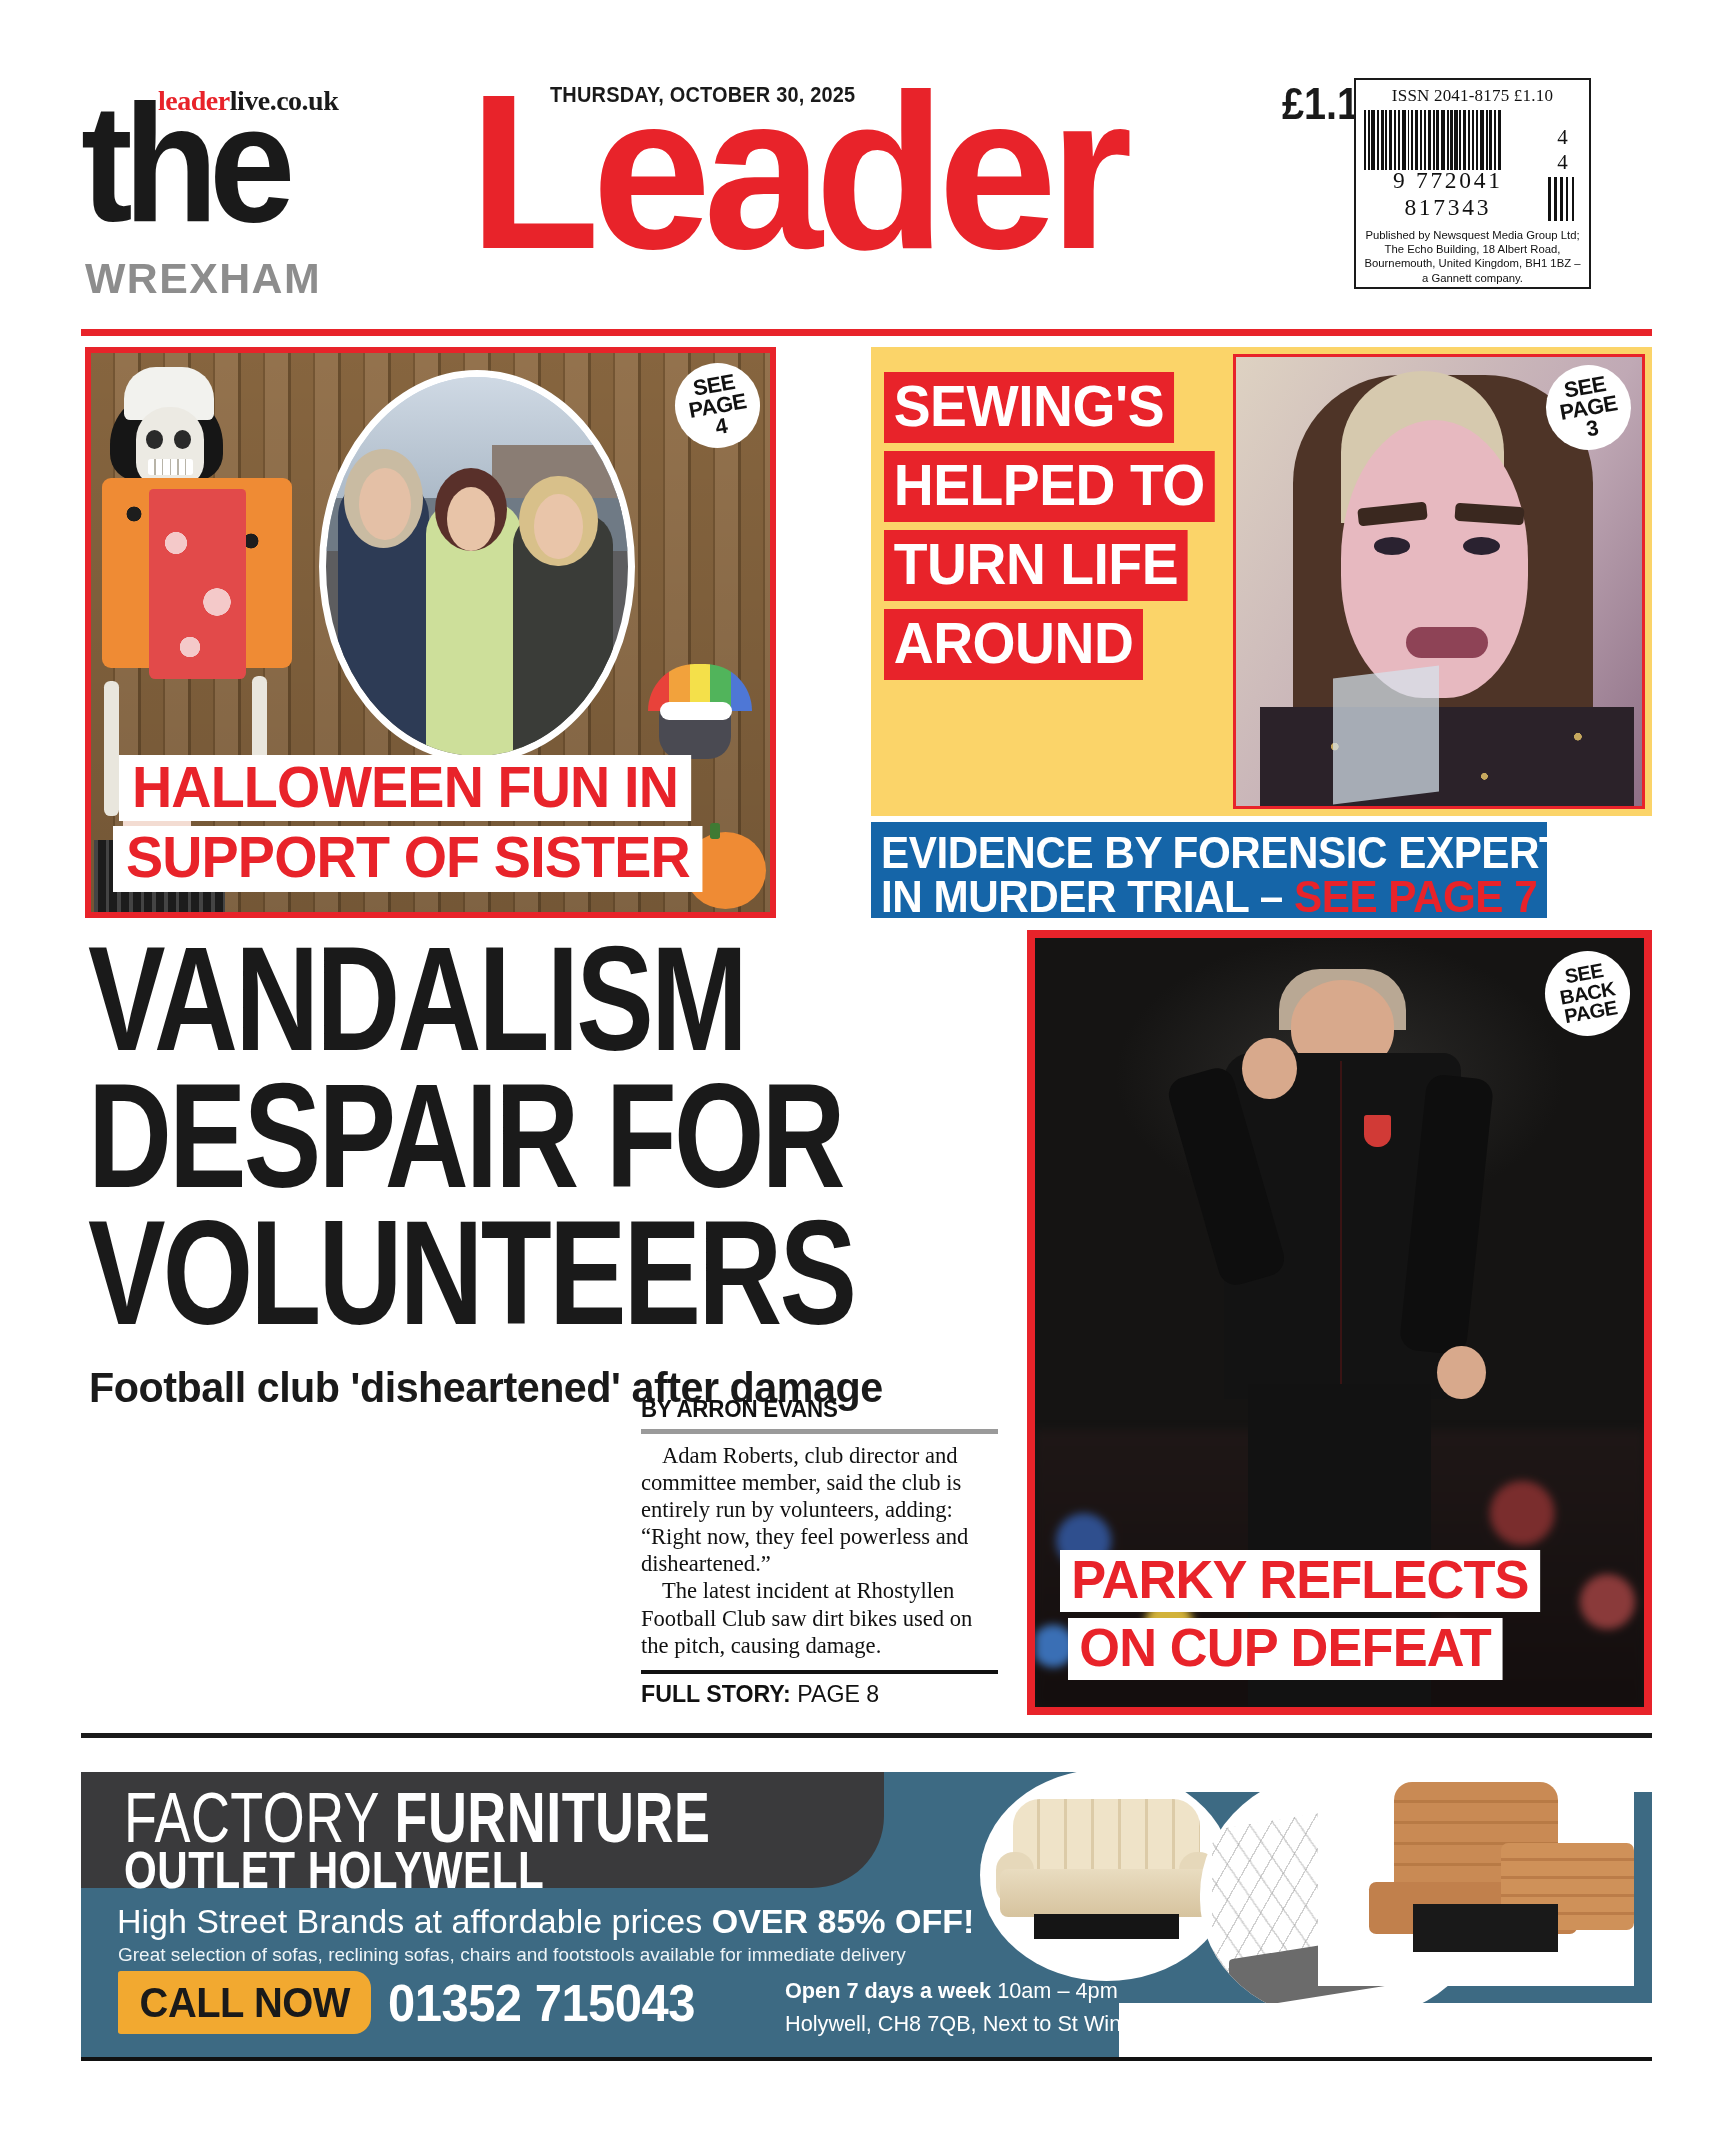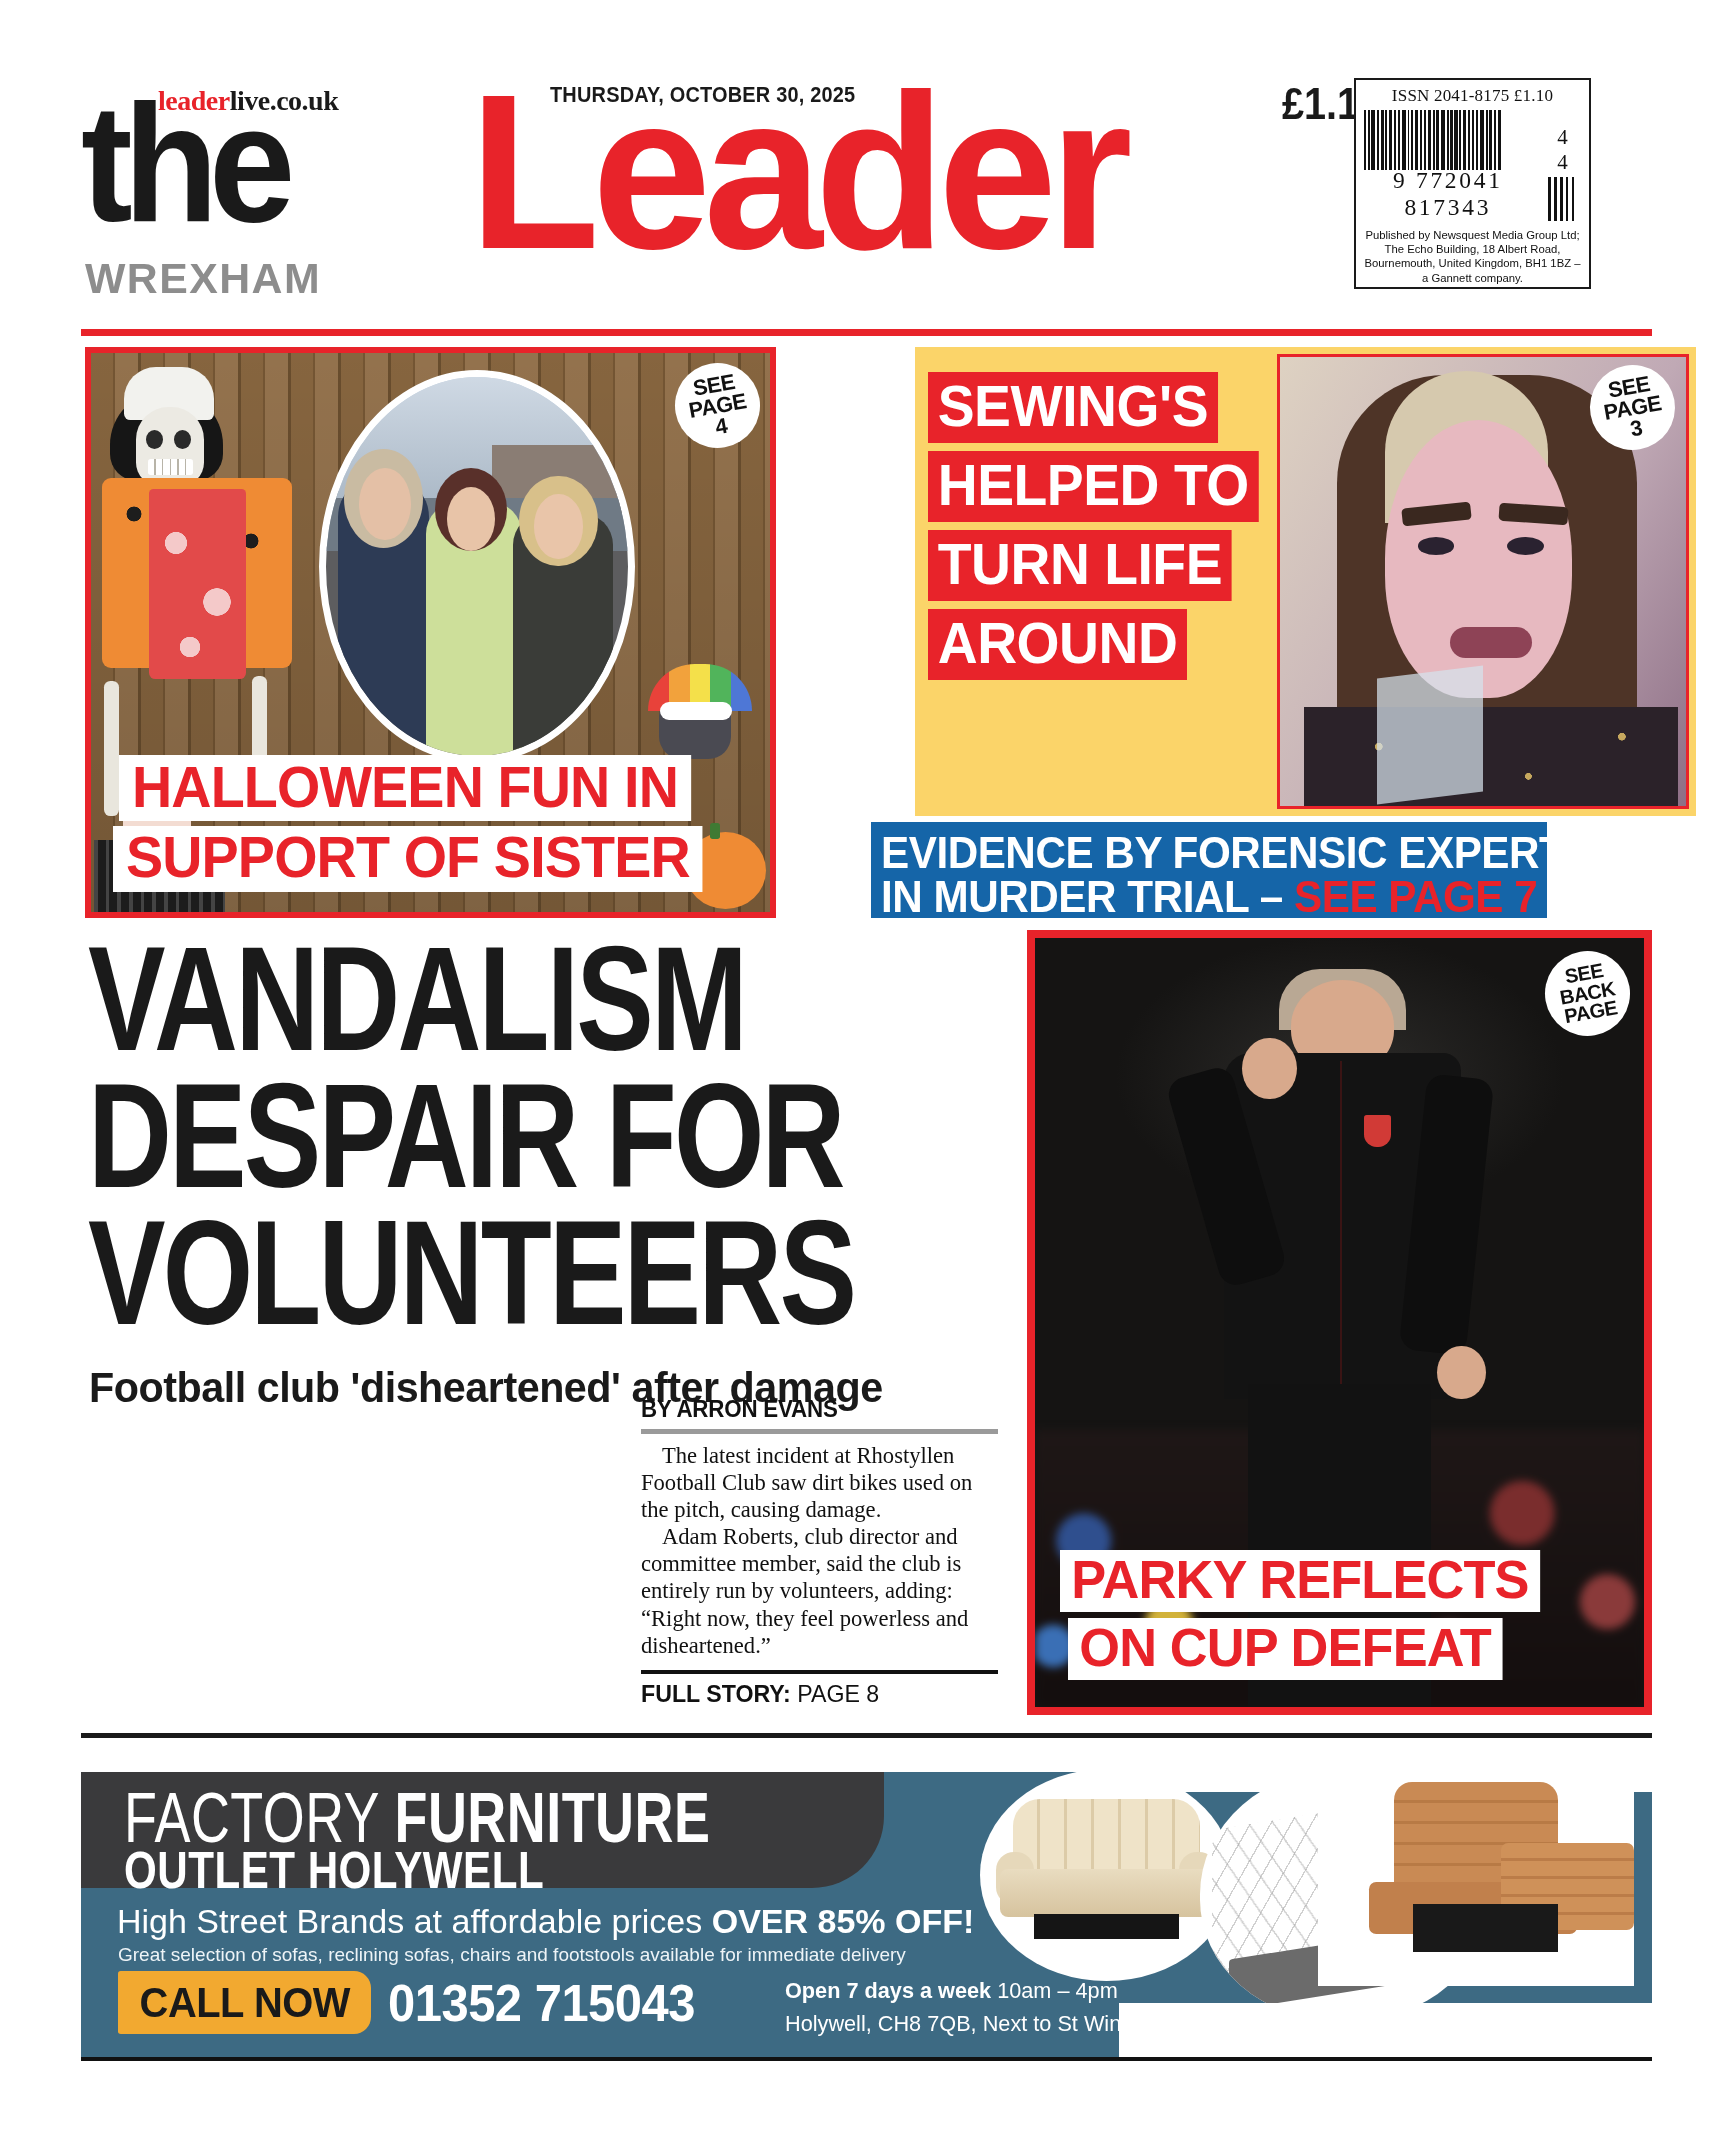--- a/index.html
+++ b/index.html
@@ -179,21 +179,20 @@
     white-space:nowrap;
     transform:scaleX(0.96); transform-origin:left center;
   }
   .tl-b1 { margin-left:28px; }
   .tl-b2 { margin-left:21.7px; margin-top:4.5px; }
 
   
   .teaser-right {
     position:absolute; left:871px; top:347px; width:781px; height:469px;
     background:#fbd469;
-    margin-left:44px;
   }
   .sew-photo {
     position:absolute; right:7.2px; top:7.2px; width:412px; height:455px;
     border:3.6px solid #e8232a;
     background:linear-gradient(145deg,#e8d9c9 0 30%, #caa6b8 30% 100%);
     overflow:hidden;
   }
   .sp-wall { position:absolute; left:0; top:0; width:100%; height:100%; background:linear-gradient(120deg,#ded2c2,#c0a9b5 60%,#8e6f86); }
   .sp-hair { position:absolute; left:14%; top:4%; width:74%; height:96%; background:#4e3427; border-radius:108px 108px 36px 36px; }
   .sp-hairlight { position:absolute; left:26%; top:3%; width:40%; height:34%; background:#d6c9ae; border-radius:90px 90px 0 0; }
@@ -617,22 +616,22 @@
     <span class="hl">DESPAIR FOR</span>
     <span class="hl">VOLUNTEERS</span>
   </div>
   <div class="subhead">Football club 'disheartened' after damage</div>
 
 
   <div class="story-col">
     <div class="byline">BY ARRON EVANS</div>
     <div class="byline-rule"></div>
     <div class="story-body">
+      <p>Adam Roberts, club director and committee member, said the club is entirely run by volunteers, adding: “Right now, they feel powerless and disheartened.”</p>
       <p>The latest incident at Rhostyllen Football Club saw dirt bikes used on the pitch, causing damage.</p>
-      <p>Adam Roberts, club director and committee member, said the club is entirely run by volunteers, adding: “Right now, they feel powerless and disheartened.”</p>
     </div>
     <div class="fullstory-rule"></div>
     <div class="fullstory"><b>FULL STORY:</b><span> PAGE 8</span></div>
   </div>
 
   <div class="sports-box">
     <div class="sports-photo">
       <div class="sp-crowd"></div>
       <div class="mgr-hair"></div>
       <div class="mgr-head"></div>

